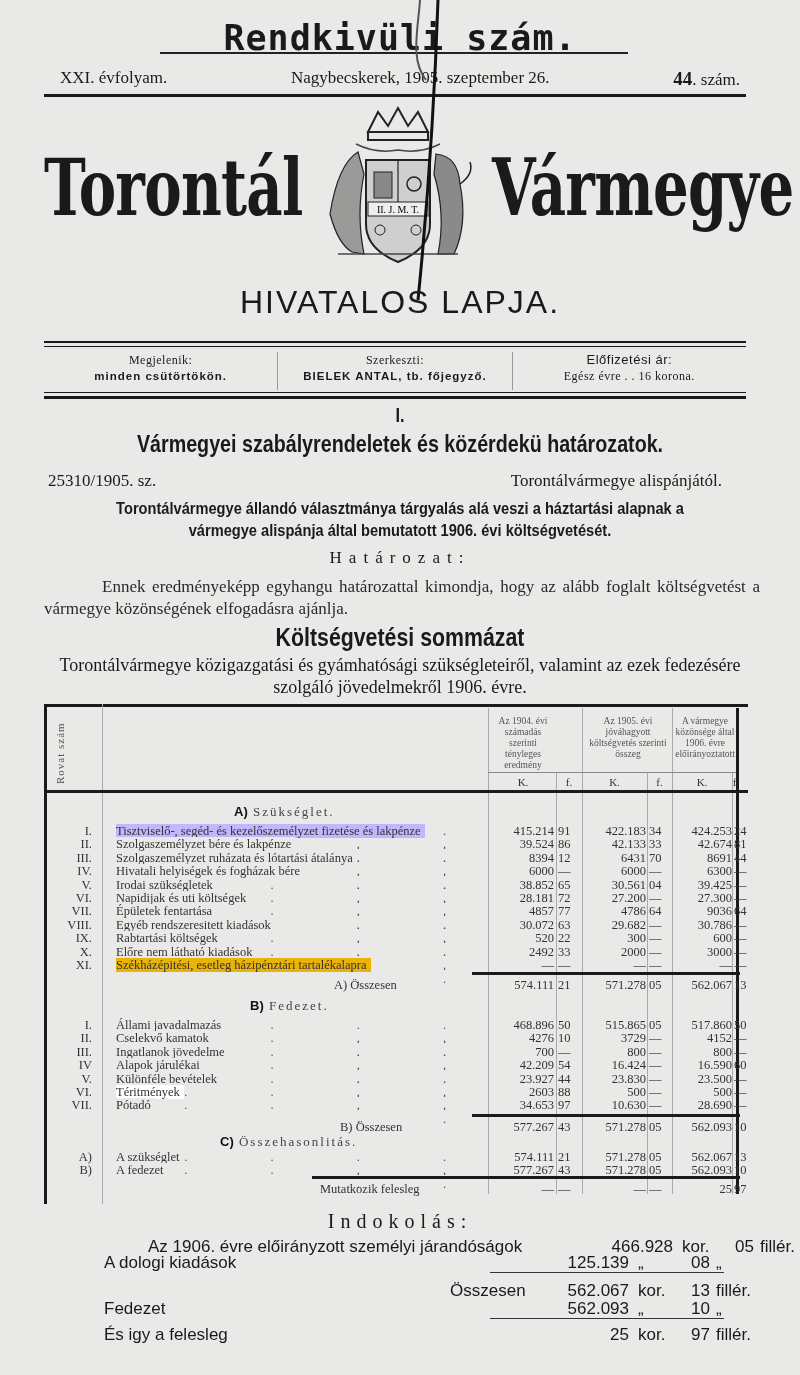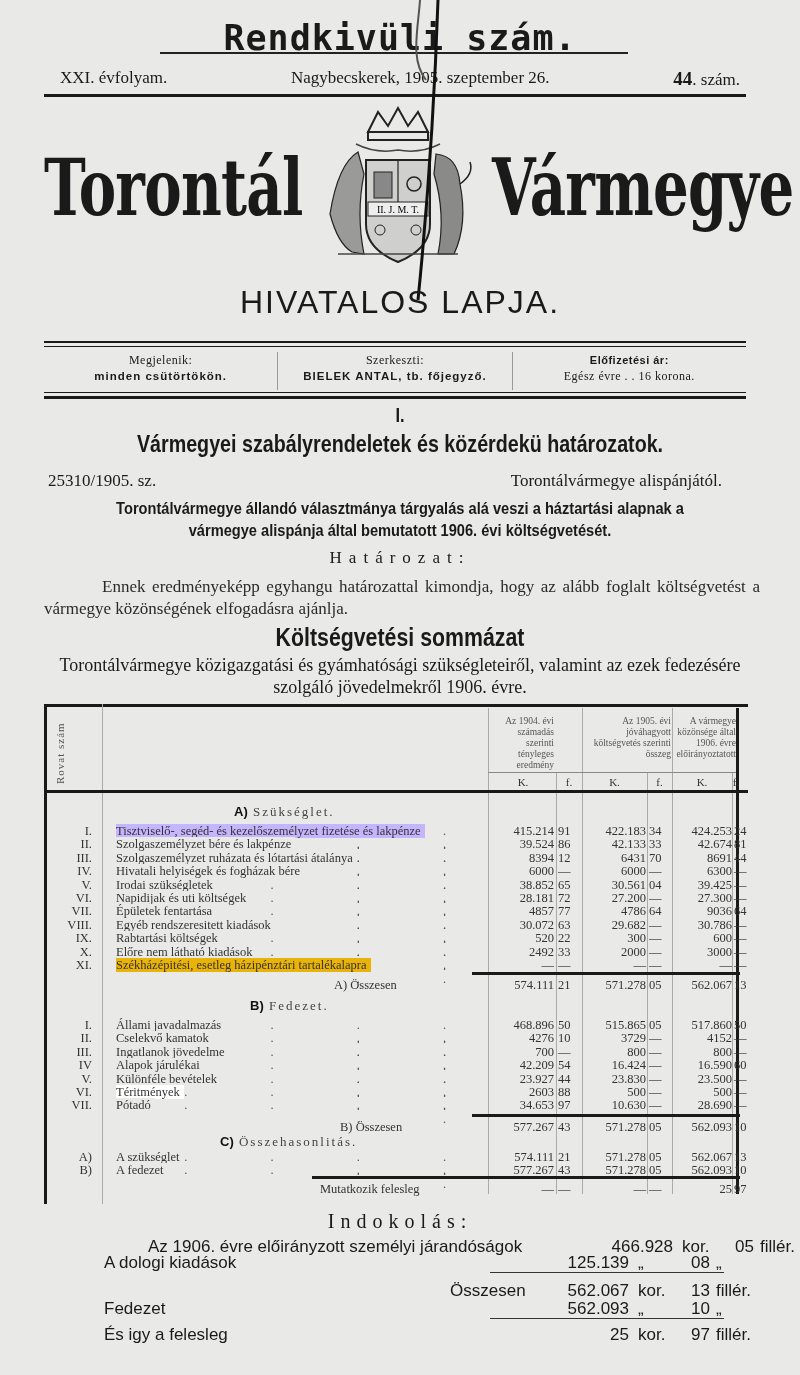--- a/index.html
+++ b/index.html
@@ -44,21 +44,21 @@
   #decision-h { left:0; width:800px; top:548px; font-size:17px; letter-spacing:7px; }
   #decision-p { left:44px; width:716px; top:576px; font-size:17px; line-height:22px; text-align:justify; text-indent:58px; color:#2a2a2a; }
   #summary-h { left:0; width:800px; top:622px; font-size:26px; }
   #summary-p { left:40px; width:720px; top:654px; font-size:18px; line-height:22px; }
 
   
   #tbl { left:44px; top:704px; width:704px; height:500px; }
   #tbl .vl { position:absolute; top:0; width:1px; background:#aaa; }
   #tbl .vl.dark { background:#1a1a1a; width:3px; }
   #tbl .hline { position:absolute; left:0; height:3px; background:#1a1a1a; }
-  .th-small { position:absolute; font-size:9.5px; line-height:11px; text-align:right; color:#555; }
+  .th-small { position:absolute; font-size:9.5px; line-height:11px; text-align:center; color:#555; }
   .kf { position:absolute; font-size:11px; color:#333; text-align:center; }
   .row { position:absolute; left:0; width:704px; height:14px; font-size:12.5px; line-height:14px; color:#333; }
   .row .rn { position:absolute; left:14px; width:34px; text-align:right; }
   .row .txt { position:absolute; left:72px; width:368px; white-space:nowrap; overflow:hidden; }
   .row .dots { position:absolute; left:72px; width:370px; text-align:right; letter-spacing:40px; color:#555; }
   .row .k1 { position:absolute; left:446px; width:64px; text-align:right; }
   .row .f1 { position:absolute; left:514px; width:22px; text-align:left; }
   .row .k2 { position:absolute; left:540px; width:62px; text-align:right; }
   .row .f2 { position:absolute; left:605px; width:22px; text-align:left; }
   .row .k3 { position:absolute; left:630px; width:58px; text-align:right; }
@@ -134,21 +134,21 @@
 <div id="info" class="abs">
   <div class="cell">
     <div class="lbl">Megjelenik:</div>
     <div class="val">minden csütörtökön.</div>
   </div>
   <div class="cell">
     <div class="lbl">Szerkeszti:</div>
     <div class="val">BIELEK ANTAL, tb. főjegyző.</div>
   </div>
   <div class="cell">
-    <div class="lbl sans" style="font-weight:bold;font-size:11px;">Előfizetési ár:</div>
+    <div class="lbl sans" style="font-weight:normal;font-size:13px;">Előfizetési ár:</div>
     <div class="val plain">Egész évre . . 16 korona.</div>
   </div>
 </div>
 <div class="abs hr" style="left:44px;width:702px;top:392px;height:1px;"></div>
 <div class="abs hr" style="left:44px;width:702px;top:396px;height:3px;"></div>
 
 <div id="sec-num" class="abs center hsans">I.</div>
 <div id="sec-title" class="abs center hsans">Vármegyei szabályrendeletek és közérdekü határozatok.</div>
 <div id="ref-left" class="abs">25310/1905. sz.</div>
 <div id="ref-right" class="abs">Torontálvármegye alispánjától.</div>

